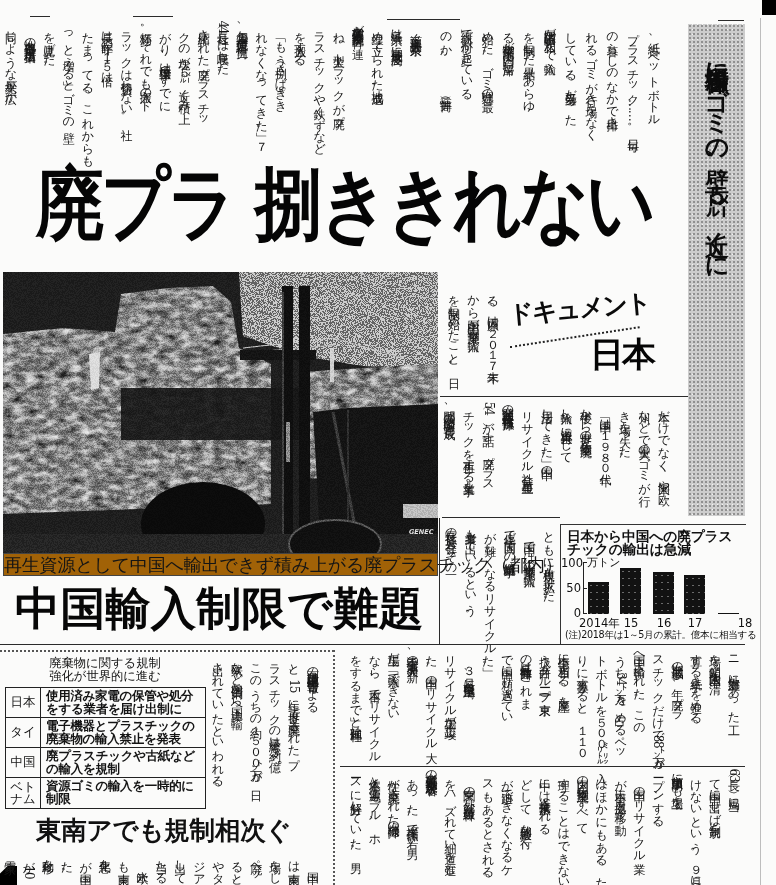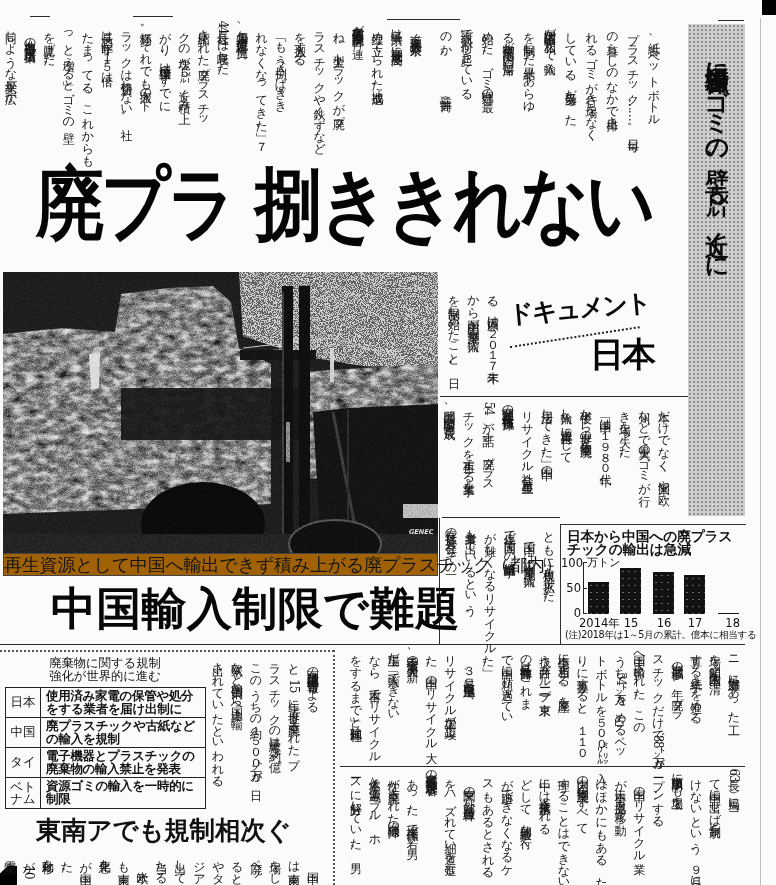--- a/index.html
+++ b/index.html
@@ -13,21 +13,21 @@
 
 .sidebar-box{position:absolute;left:688px;top:24px;width:57px;height:492px;background-color:#cdcdcd;
   background-image:radial-gradient(#8f8f8f 0.7px,transparent 1px),radial-gradient(#f4f4f4 0.7px,transparent 1px);
   background-size:4px 4px,5px 5px;background-position:0 0,2px 3px;}
 .sidebar-text{position:absolute;left:702px;top:52px;width:30px;writing-mode:vertical-rl;white-space:pre;
   font-family:"DejaVu Sans",sans-serif;font-weight:bold;font-size:24px;letter-spacing:-1.5px;line-height:30px;color:#0c0c0c;}
 
 
 .main-headline{position:absolute;left:36px;top:163px;font-family:"DejaVu Serif",serif;font-weight:900;font-size:68px;line-height:68px;
   letter-spacing:-3px;white-space:pre;transform:scaleY(1.17);transform-origin:top left;color:#050505;}
-.sub-headline{position:absolute;left:15px;top:586px;font-family:Liberation Serif, serif;font-weight:900;font-size:45px;line-height:46px;letter-spacing:0.3px;white-space:pre;color:#070707;margin-left:36px;}
+.sub-headline{position:absolute;left:15px;top:586px;font-family:Liberation Serif, serif;font-weight:900;font-size:45px;line-height:46px;letter-spacing:0.3px;white-space:pre;color:#070707;}
 .sea-headline{position:absolute;left:36px;top:817px;font-family:"DejaVu Serif",serif;font-weight:bold;font-size:25.5px;line-height:27px;letter-spacing:-0.2px;white-space:pre;color:#111;}
 
 
 .logo-doc{position:absolute;left:510px;top:298px;font-family:"DejaVu Sans",sans-serif;font-weight:900;font-size:25px;letter-spacing:-2px;white-space:pre;transform:rotate(-5deg);transform-origin:left bottom;color:#0a0a0a;}
 .logo-dots{position:absolute;left:510px;top:346px;width:131px;height:0;border-top:2px dotted #222;transform:rotate(-8.7deg);transform-origin:left top;}
 .logo-japan{position:absolute;left:590px;top:335px;font-family:"DejaVu Sans",sans-serif;font-weight:900;font-size:34px;line-height:38px;letter-spacing:-2px;white-space:pre;color:#050505;}
 
 
 .photo{position:absolute;left:3px;top:272px;width:435px;height:281px;background:#1e1e1e;overflow:hidden;}
 .caption{position:absolute;left:3px;top:553px;width:433px;height:21px;border:1px solid #444;background:#a16207;
@@ -222,48 +222,48 @@
       <div class="bar" style="left: 27px; height: 31.72px;"></div>
       <div class="bar" style="left: 59px; height: 45.76px;"></div>
       <div class="bar" style="left: 92px; height: 41.6px;"></div>
       <div class="bar" style="left: 123px; height: 39px;"></div>
       <div class="bar" style="left: 157px; height: 1px;"></div>
     </div>
     <div class="xlabel" style="left:18px;width:40px;">2014年</div>
     <div class="xlabel" style="left:55px;width:30px;">15</div>
     <div class="xlabel" style="left:88px;width:30px;">16</div>
     <div class="xlabel" style="left:119px;width:30px;">17</div>
-    <div class="xlabel" style="left:149px;width:30px;text-align:right;">18</div>
+    <div class="xlabel" style="left:169px;width:30px;">18</div>
     <div class="chart-note">(注)2018年は1～5月の累計。億本に相当する</div>
   </div>
 
   <div class="sub-headline">中国輸入制限で難題</div>
 
   <div class="rule" style="left:0px;top:644px;width:745px;height:1px;"></div>
 
   <div class="rule-dot h" style="left:0px;top:650px;width:334px;"></div>
   <div class="rule-dot v" style="left:333px;top:650px;height:235px;"></div>
 
   <div class="reg-title">廃棄物に関する規制
 強化が世界的に進む</div>
   <div class="reg-table">
     <div class="reg-row">
       <div class="reg-country">日本</div>
       <div class="reg-text">使用済み家電の保管や処分
 をする業者を届け出制に</div>
     </div>
     <div class="reg-row">
+      <div class="reg-country">タイ</div>
+      <div class="reg-text">電子機器とプラスチックの
+廃棄物の輸入禁止を発表</div>
+    </div>
+    <div class="reg-row">
       <div class="reg-country">中国</div>
       <div class="reg-text">廃プラスチックや古紙など
 の輸入を規制</div>
-    </div>
-    <div class="reg-row">
-      <div class="reg-country">タイ</div>
-      <div class="reg-text">電子機器とプラスチックの
-廃棄物の輸入禁止を発表</div>
     </div>
     <div class="reg-row" style="height:30px;">
       <div class="reg-country">ベト
 ナム</div>
       <div class="reg-text">資源ゴミの輸入を一時的に
 制限</div>
     </div>
   </div>
 
   <div class="vt" style="left:208px;top:656px;width:114px;line-height:19px;">　国連環境計画の報告書による

